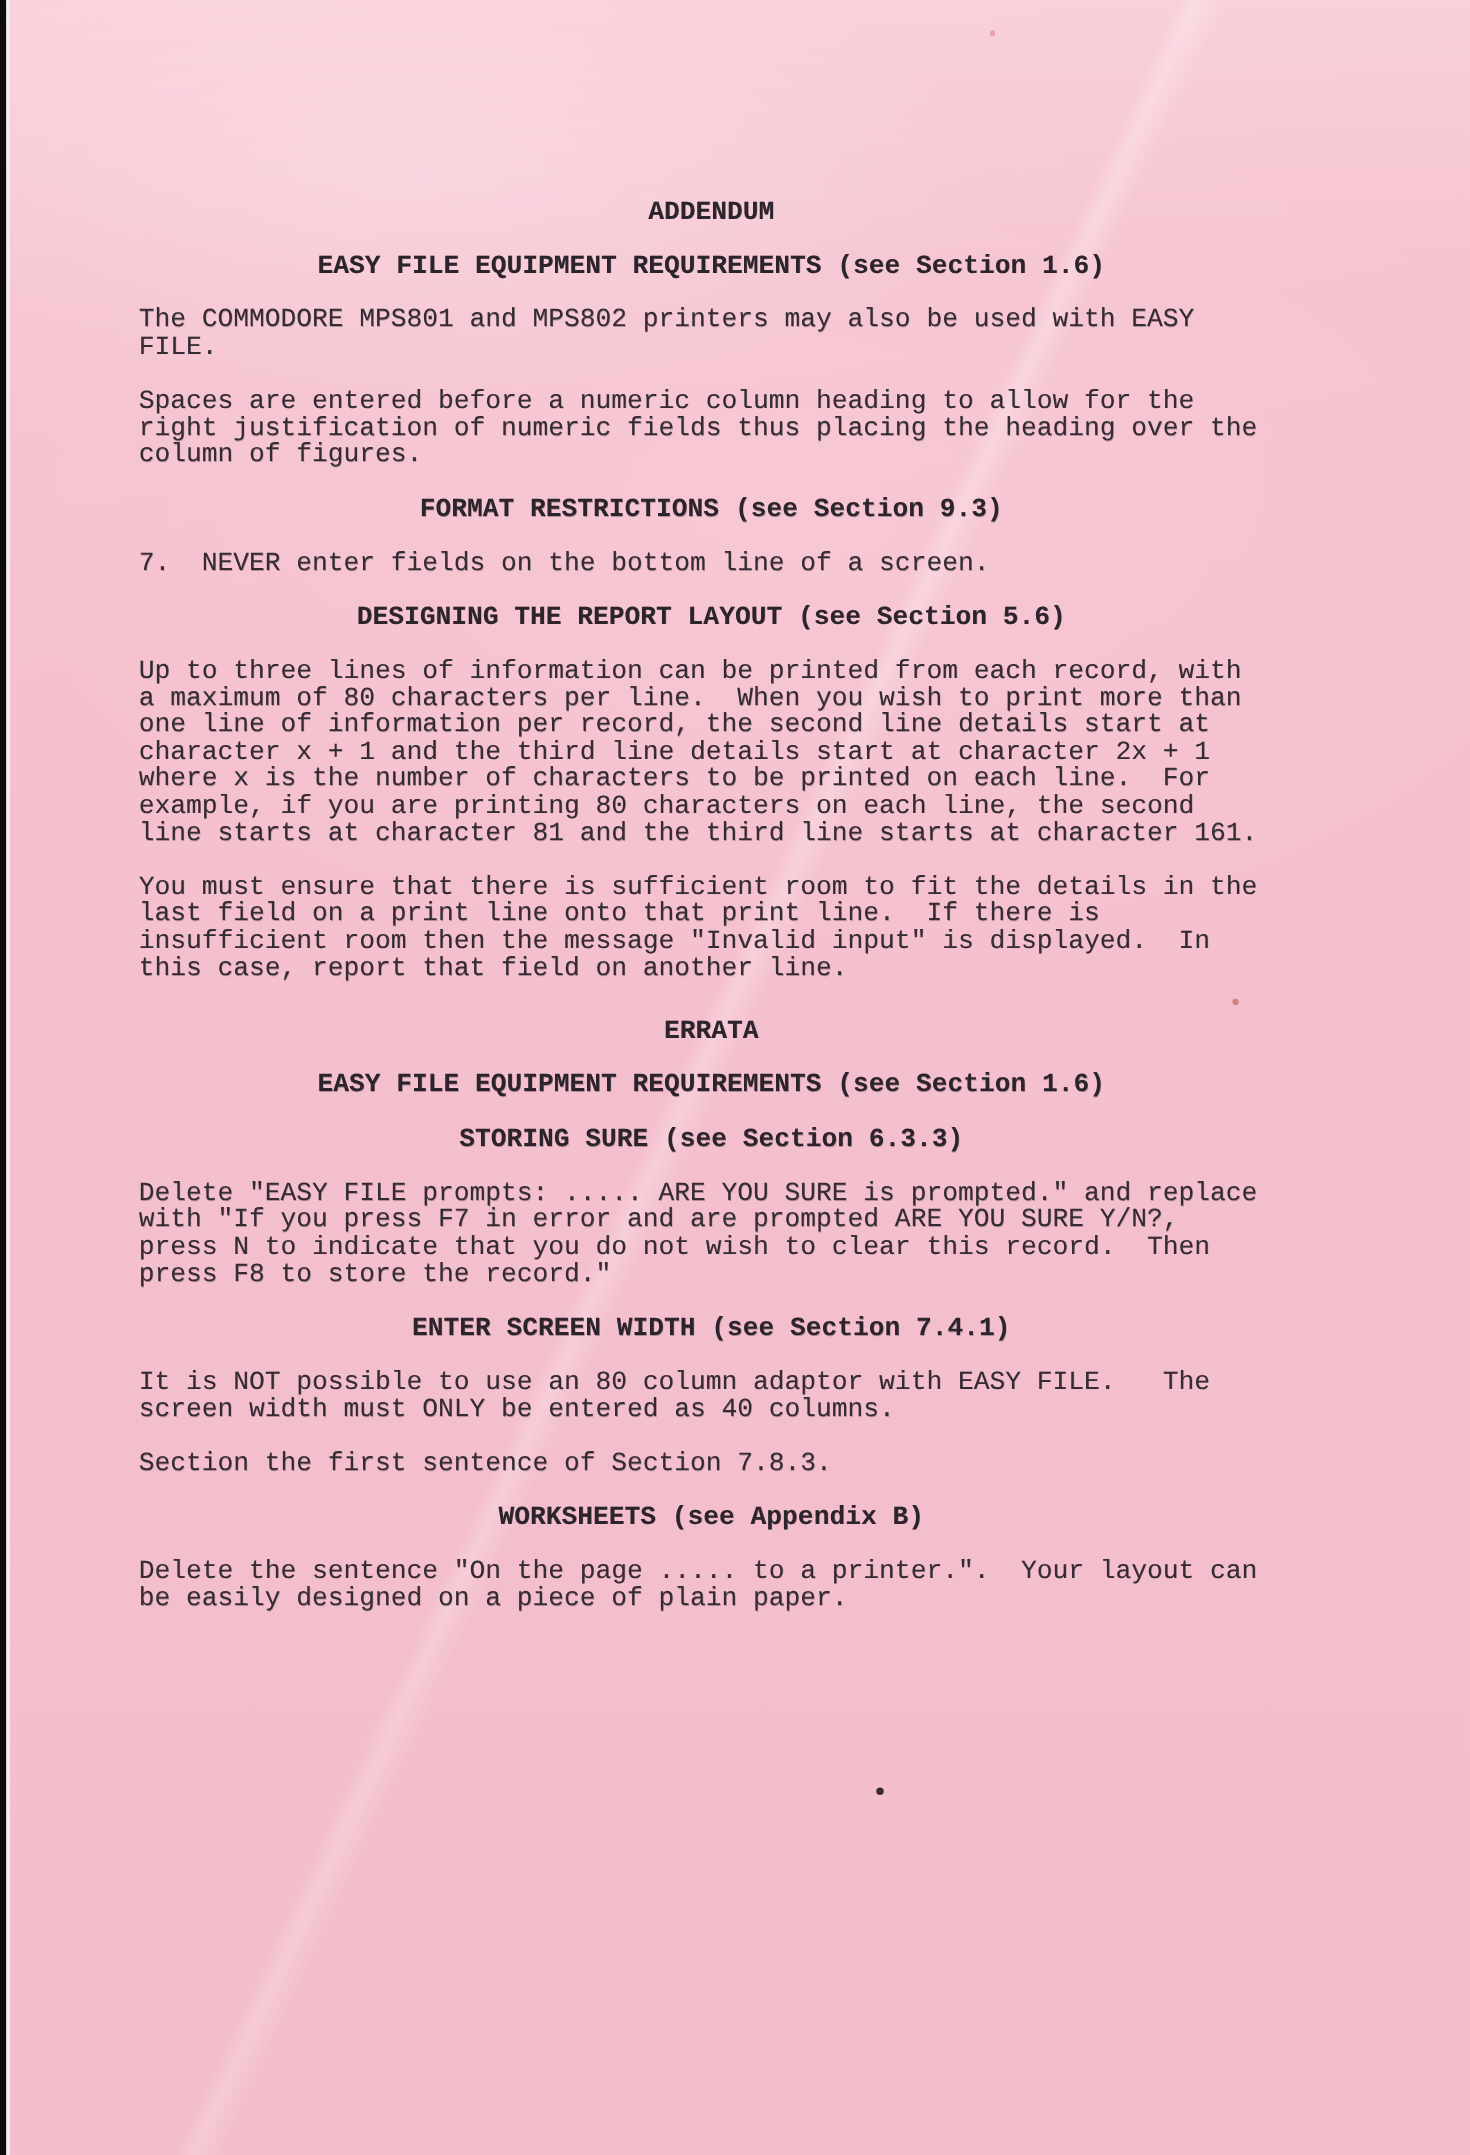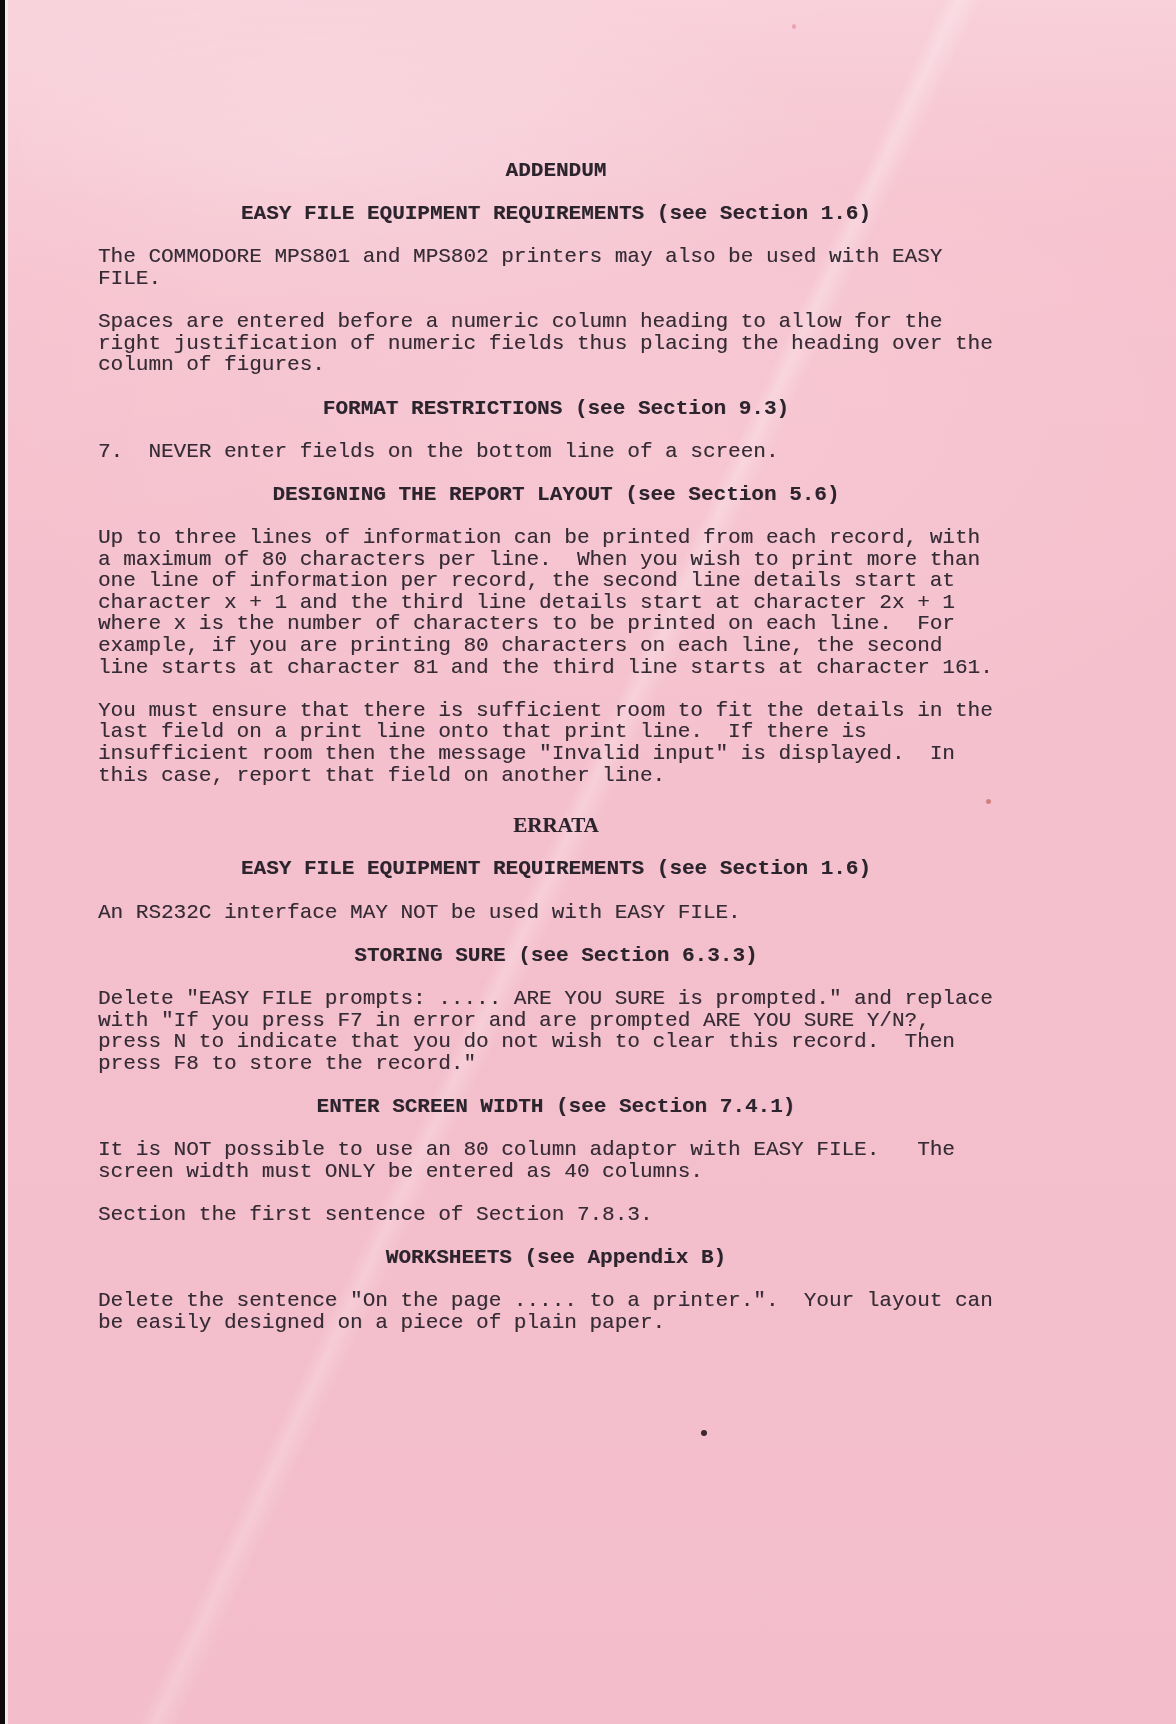--- a/index.html
+++ b/index.html
@@ -30,21 +30,21 @@
   .edge-black {
     position: absolute; left: 0; top: 0; width: 5px; height: 100%;
     background: #0e0b0d;
   }
   .edge-light {
     position: absolute; left: 5px; top: 0; width: 3px; height: 100%;
     background: #f1ecee;
   }
   .content {
     position: absolute;
-    left: 98px;
+    left: 111px;
     top: 160px;
     width: 916px;
     font-family: "Liberation Mono", "DejaVu Sans Mono", monospace;
     font-size: 21px;
     line-height: 21.6px;
     color: #342b34;
     text-shadow: 0.4px 0.4px 0 rgba(52,43,52,0.35);
   }
   .block {
     white-space: pre-wrap;
@@ -53,21 +53,20 @@
   .heading {
     font-weight: bold;
     color: #2c242d;
     text-align: center;
   }
   .center {
     text-align: center;
   }
   .extra-space {
     margin-top: 29px;
-    font-family: Liberation Serif, serif;
   }
   .speck {
     position: absolute;
     border-radius: 50%;
   }
   .speck-ink {
     left: 701px; top: 1430px; width: 6px; height: 6px;
     background: #3c2833;
   }
   .speck-red {
@@ -104,21 +103,20 @@
 character x + 1 and the third line details start at character 2x + 1
 where x is the number of characters to be printed on each line.  For
 example, if you are printing 80 characters on each line, the second
 line starts at character 81 and the third line starts at character 161.</div>
     <div class="block para">You must ensure that there is sufficient room to fit the details in the
 last field on a print line onto that print line.  If there is
 insufficient room then the message "Invalid input" is displayed.  In
 this case, report that field on another line.</div>
     <div class="block heading center extra-space">ERRATA</div>
     <div class="block heading">EASY FILE EQUIPMENT REQUIREMENTS (see Section 1.6)</div>
-    <div class="block para">An RS232C interface MAY NOT be used with EASY FILE.</div>
     <div class="block heading">STORING SURE (see Section 6.3.3)</div>
     <div class="block para">Delete "EASY FILE prompts: ..... ARE YOU SURE is prompted." and replace
 with "If you press F7 in error and are prompted ARE YOU SURE Y/N?,
 press N to indicate that you do not wish to clear this record.  Then
 press F8 to store the record."</div>
     <div class="block heading">ENTER SCREEN WIDTH (see Section 7.4.1)</div>
     <div class="block para">It is NOT possible to use an 80 column adaptor with EASY FILE.   The
 screen width must ONLY be entered as 40 columns.</div>
     <div class="block para">Section the first sentence of Section 7.8.3.</div>
     <div class="block heading">WORKSHEETS (see Appendix B)</div>

